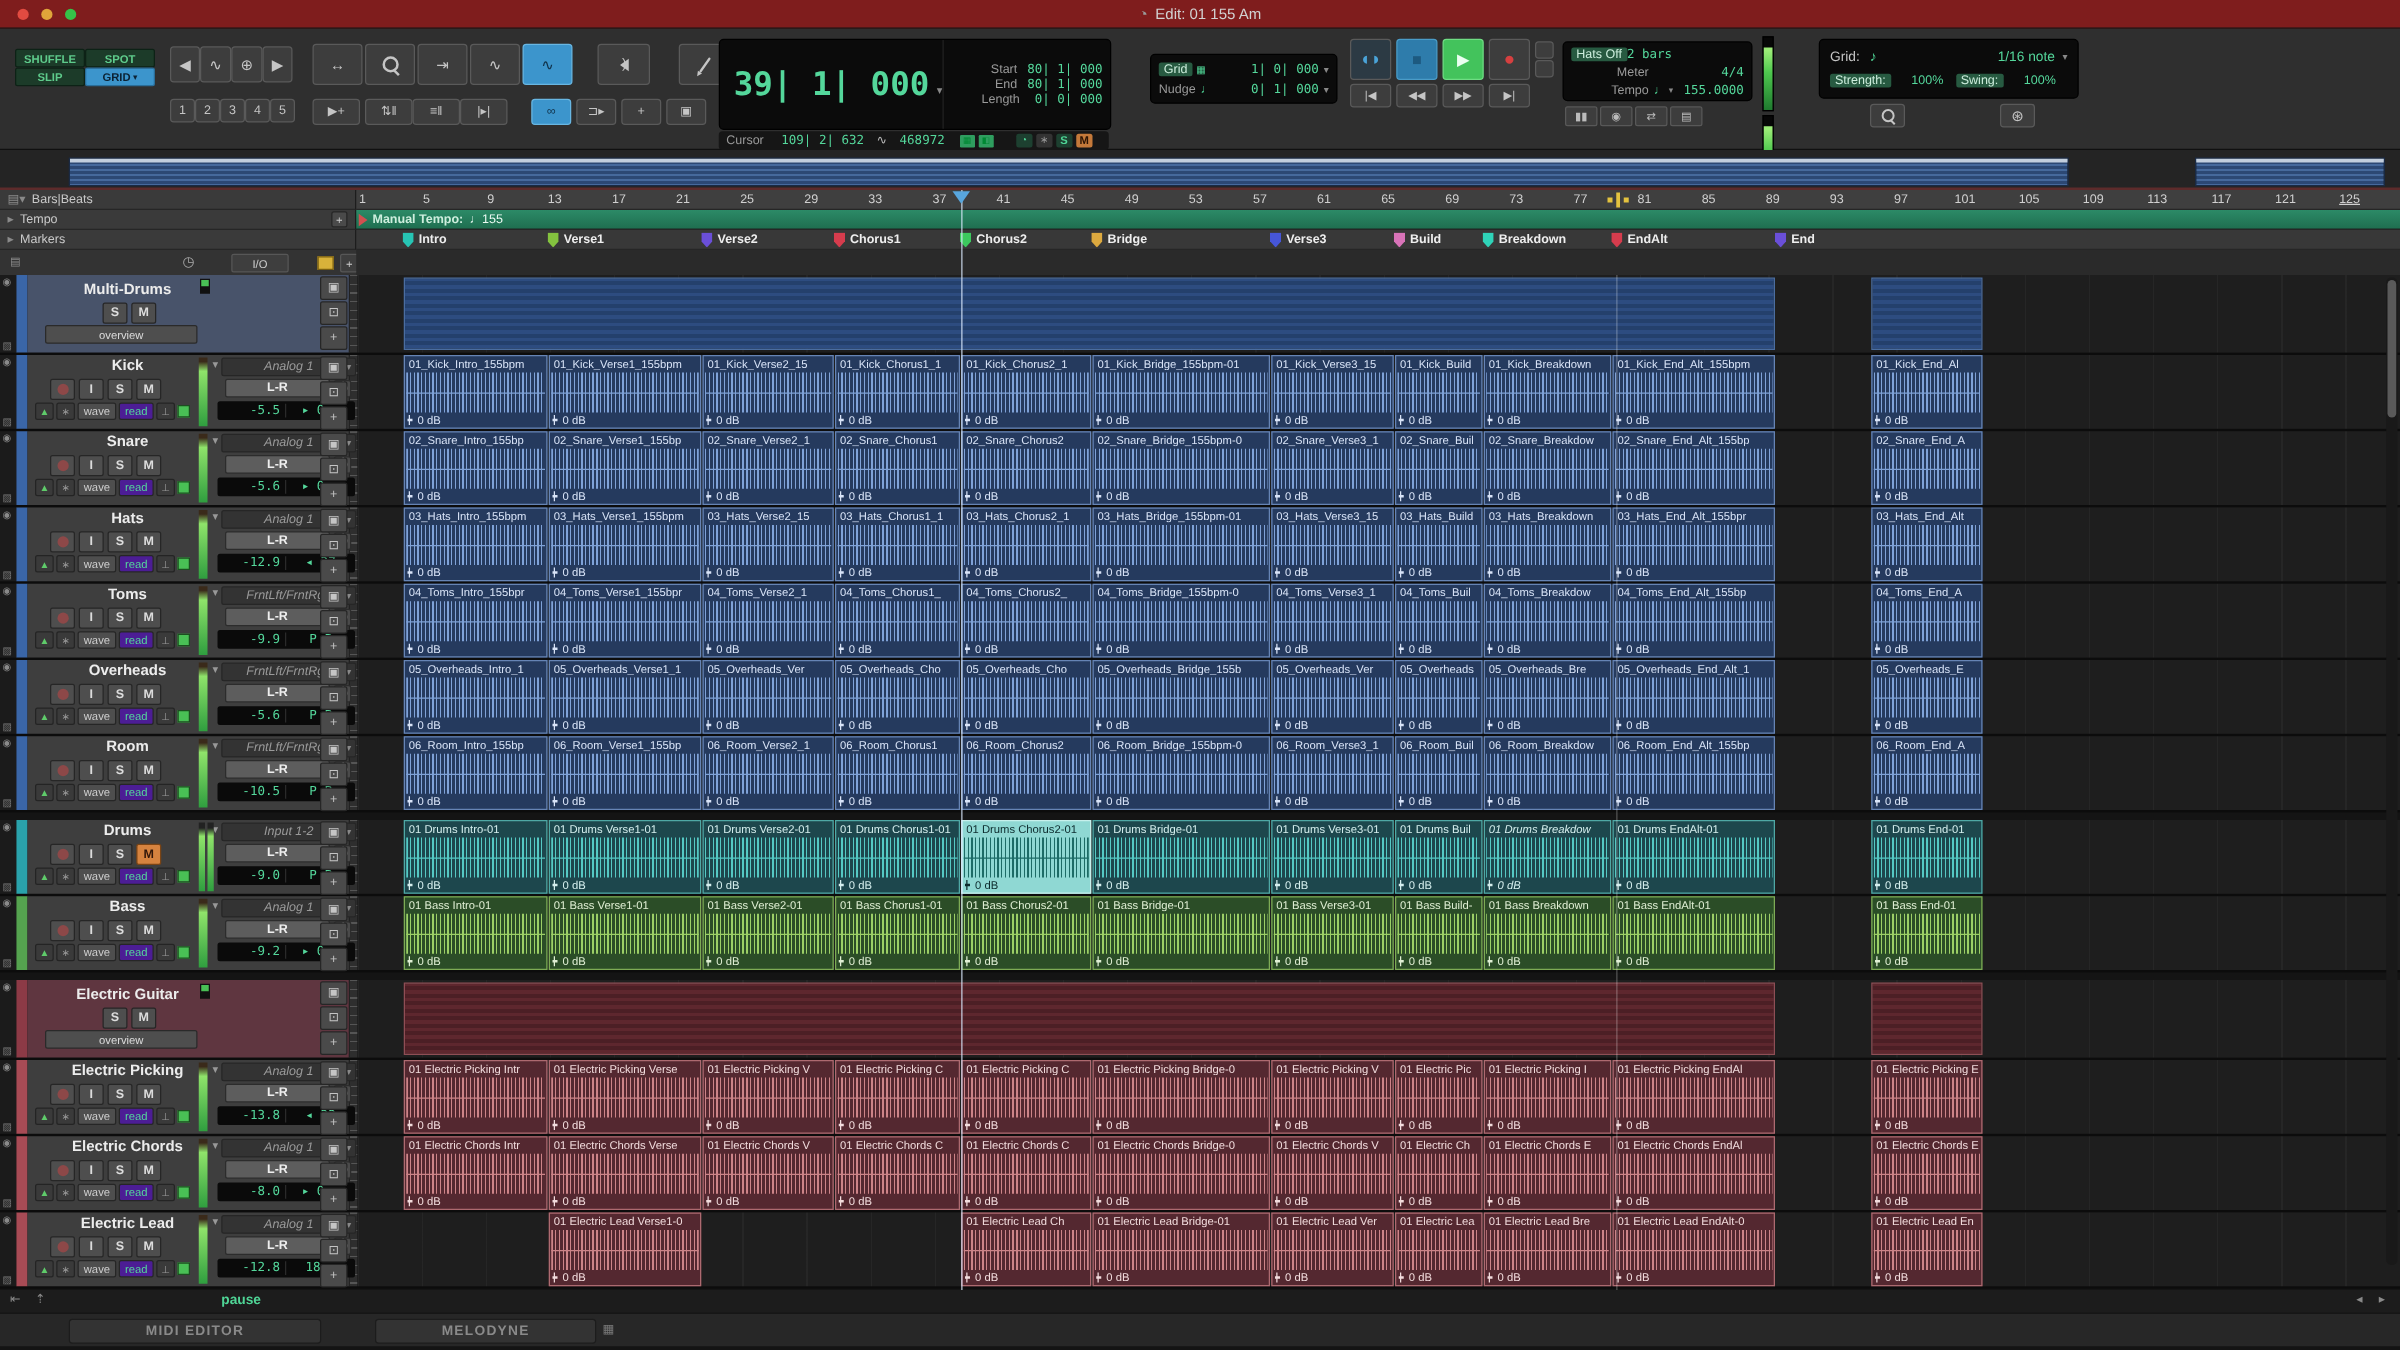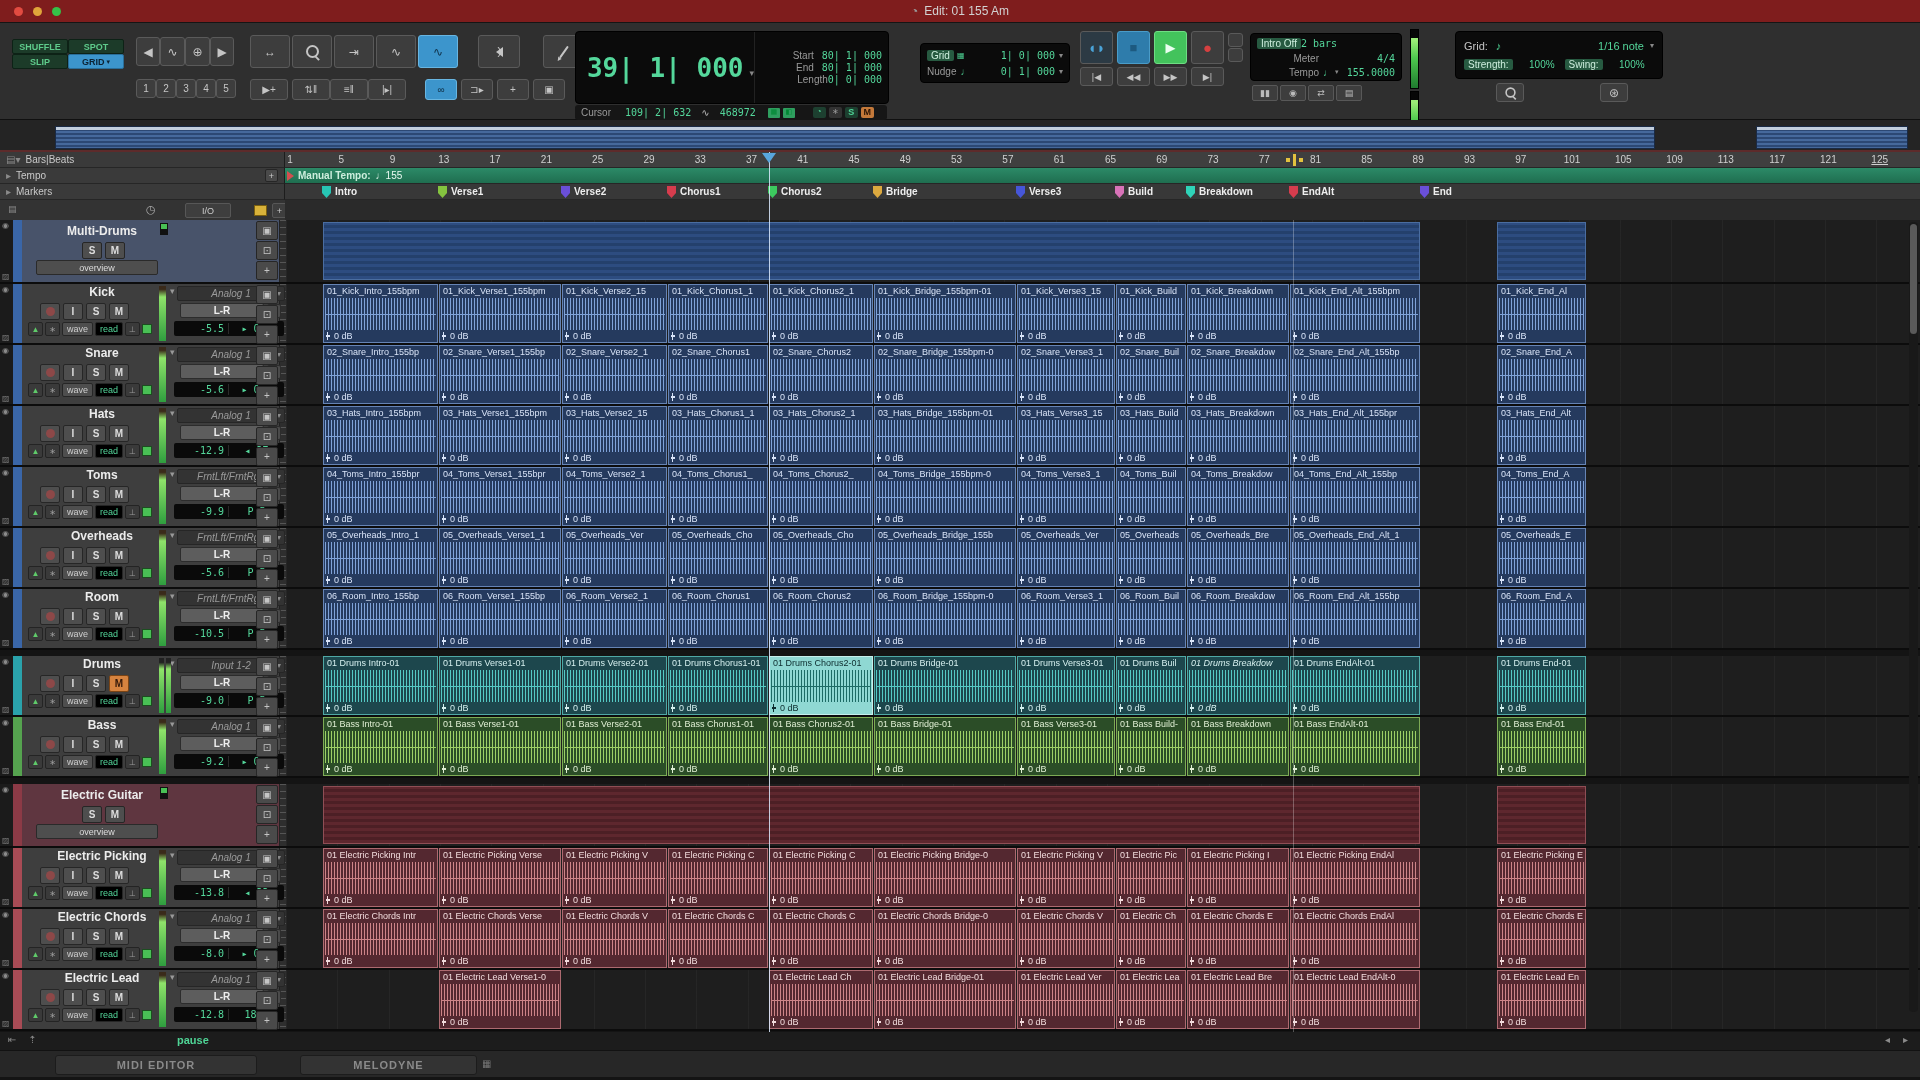--- a/index.html
+++ b/index.html
@@ -99,21 +99,21 @@
   .tbn{width:18px;height:15px;background:#4e4e4e;border:1px solid #262626;border-radius:2px;color:#ddd;
        font-size:10px;font-weight:bold;display:flex;align-items:center;justify-content:center;}
   .tbn .dot{width:9px;height:9px;border-radius:50%;background:#8d4848;}
   .tbn.mact{background:#d6833f;color:#33180a;border-color:#7a4415;}
   .smallrow{position:absolute;left:6px;top:38px;display:flex;gap:2px;align-items:center;}
   .mini{width:13px;height:12px;background:#3a3a3a;border:1px solid #242424;border-radius:2px;color:#9a9a9a;
         font-size:8px;display:flex;align-items:center;justify-content:center;}
   .mini.grn{color:#5fcb6a;}
   .chip{height:12px;background:#4e4e4e;border:1px solid #262626;border-radius:2px;color:#cfcfcf;
         font-size:9px;display:flex;align-items:center;justify-content:center;padding:0 4px;}
-  .chip.read{background:#000000;color:#54d79b;}
+  .chip.read{background:#4c1d95;color:#54d79b;}
   .sqg{width:8px;height:8px;background:#49c055;border:1px solid #1c4e20;}
   .tmeter{position:absolute;left:137px;top:2px;bottom:2px;display:flex;}
   .outchip{position:absolute;left:155px;top:2px;width:106px;height:13px;background:#333;border:1px solid #262626;
            border-radius:2px;color:#9a9a9a;font-style:italic;font-size:10px;display:flex;align-items:center;justify-content:center;}
   .outchip b{position:absolute;right:3px;color:#888;font-size:8px;font-style:normal;}
   .lrchip{position:absolute;left:158px;top:19px;width:82px;height:13px;background:#5d5d5d;border:1px solid #2c2c2c;
           border-radius:2px;color:#eee;font-weight:bold;font-size:10px;display:flex;align-items:center;justify-content:center;}
   .knob{position:absolute;left:245px;top:20px;width:12px;height:12px;background:#4a4a4a;border:1px solid #2c2c2c;border-radius:2px;}
   .knob:before{content:'';position:absolute;left:3px;top:2px;width:5px;height:5px;border:1px solid #bbb;border-radius:50%;}
   .knob:after{content:'';position:absolute;left:5.5px;top:0;width:1px;height:3px;background:#bbb;}
@@ -226,21 +226,21 @@
     <div style="flex:1;border-left:1px solid #222;display:flex;flex-direction:column;justify-content:center;gap:1px;padding:0 6px;font-size:10px;">
       <div style="display:flex;">
           <span class="lbl" style="flex:1;text-align:right;margin-right:8px;">Start</span>
           <span class="gv mono">80| 1| 000</span>
         </div>
       <div style="display:flex;">
           <span class="lbl" style="flex:1;text-align:right;margin-right:8px;">End</span>
           <span class="gv mono">80| 1| 000</span>
         </div>
       <div style="display:flex;">
-          <span class="lbl" style="flex:1;text-align:right;margin-right:0;">Length</span>
+          <span class="lbl" style="flex:1;text-align:right;margin-right:12px;">Length</span>
           <span class="gv mono">0| 0| 000</span>
         </div>
     </div>
   </div>
 
   <div style="position:absolute;left:575px;top:82px;width:312px;height:15px;background:#161616;border-radius:3px;display:flex;align-items:center;font-size:10px;padding:0 6px;box-sizing:border-box;">
     <span class="lbl">Cursor</span>
     <span class="gv mono" style="margin-left:14px;">109| 2| 632</span>
     <span style="color:#bbb;margin-left:10px;">∿</span>
     <span class="gv mono" style="margin-left:10px;">468972</span>
@@ -286,21 +286,21 @@
   <div class="tb-btn" style="left:1228px;top:10px;width:13px;height:12px;"></div>
   <div class="tb-btn" style="left:1228px;top:25px;width:13px;height:12px;"></div>
 
   <div class="minichip" style="left:1252px;top:62px;width:24px;">▮▮</div>
   <div class="minichip" style="left:1280px;top:62px;width:24px;">◉</div>
   <div class="minichip" style="left:1308px;top:62px;width:24px;">⇄</div>
   <div class="minichip" style="left:1336px;top:62px;width:24px;">▤</div>
 
   <div class="lcd" style="left:1250px;top:10px;width:152px;height:48px;padding:2px 6px;box-sizing:border-box;font-size:10px;">
     <div style="display:flex;align-items:center;height:15px;">
-        <span class="chipg">Intro Off</span>
+        <span class="chipg">Hats Off</span>
         <span class="gv mono" style="flex:1;text-align:left;">2 bars</span>
       </div>
     <div style="display:flex;align-items:center;height:14px;">
         <span class="lbl" style="width:62px;text-align:right;">Meter</span>
         <span class="gv mono" style="flex:1;text-align:right;">4/4</span>
       </div>
     <div style="display:flex;align-items:center;height:14px;">
         <span class="lbl" style="width:62px;text-align:right;">Tempo</span>
         <span style="color:#4fd596;margin-left:4px;">♩</span>
         <span style="color:#888;font-size:7px;margin-left:2px;">▾</span>

